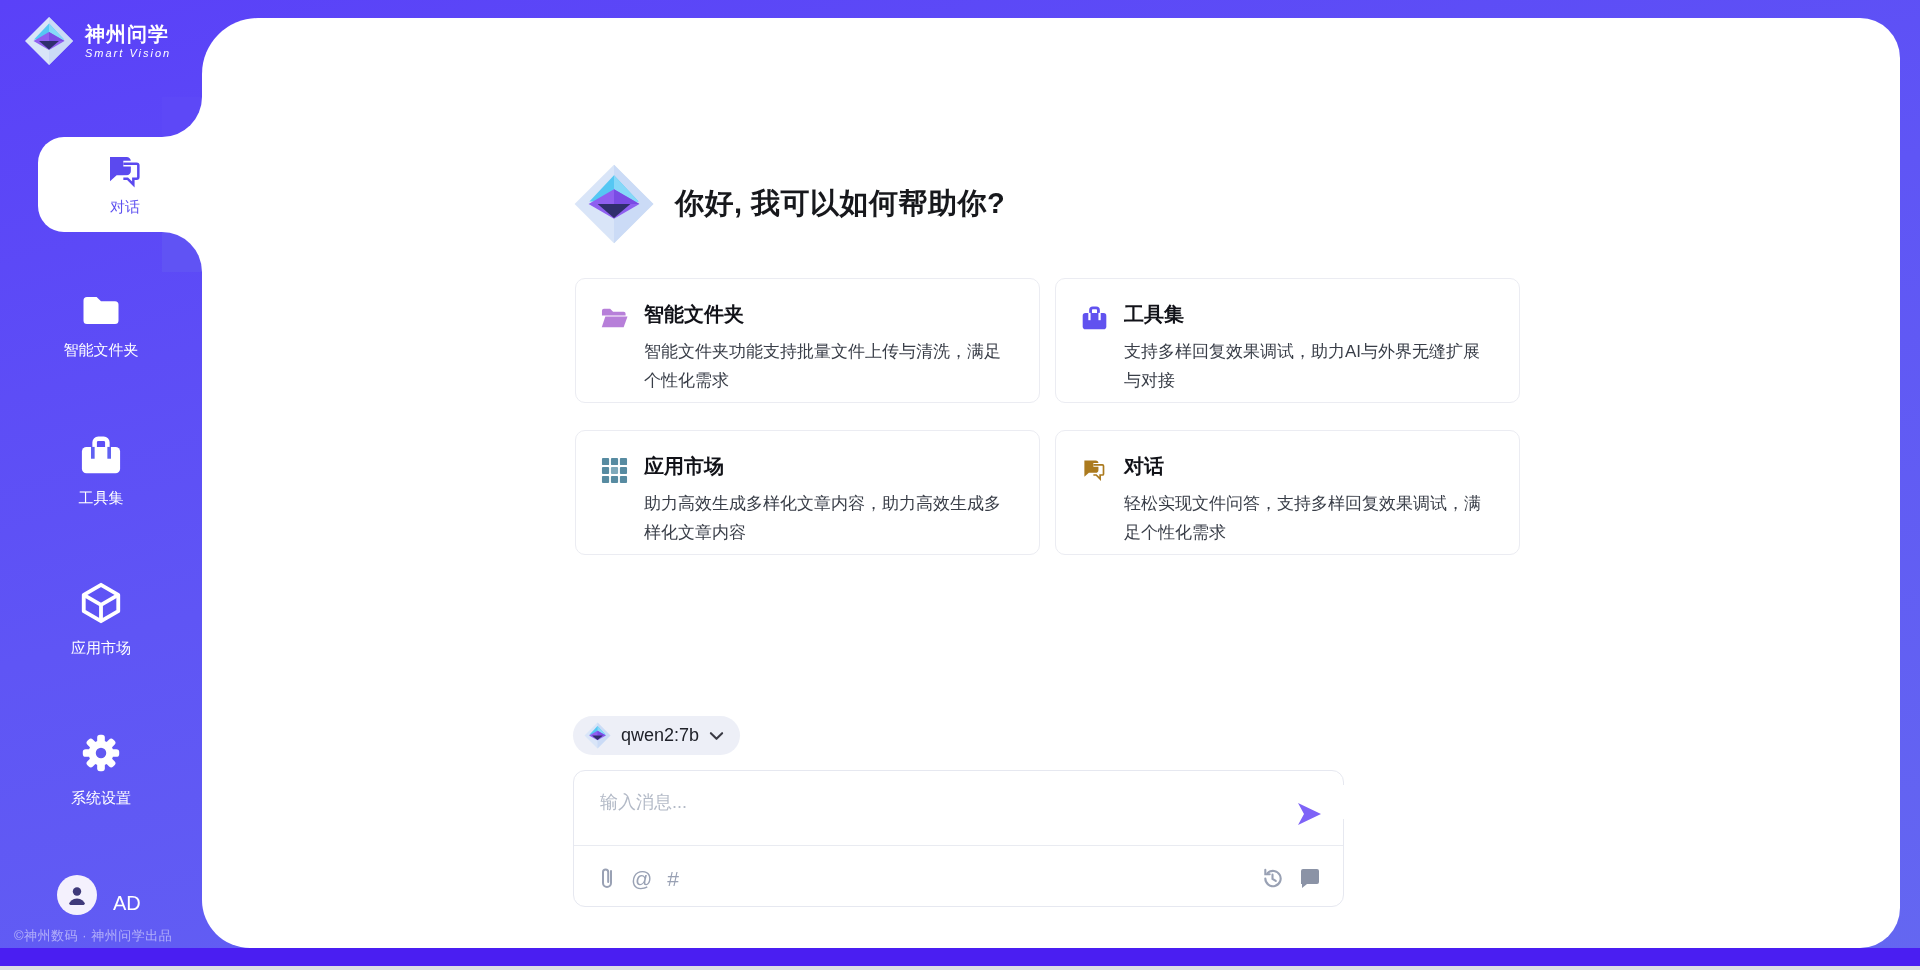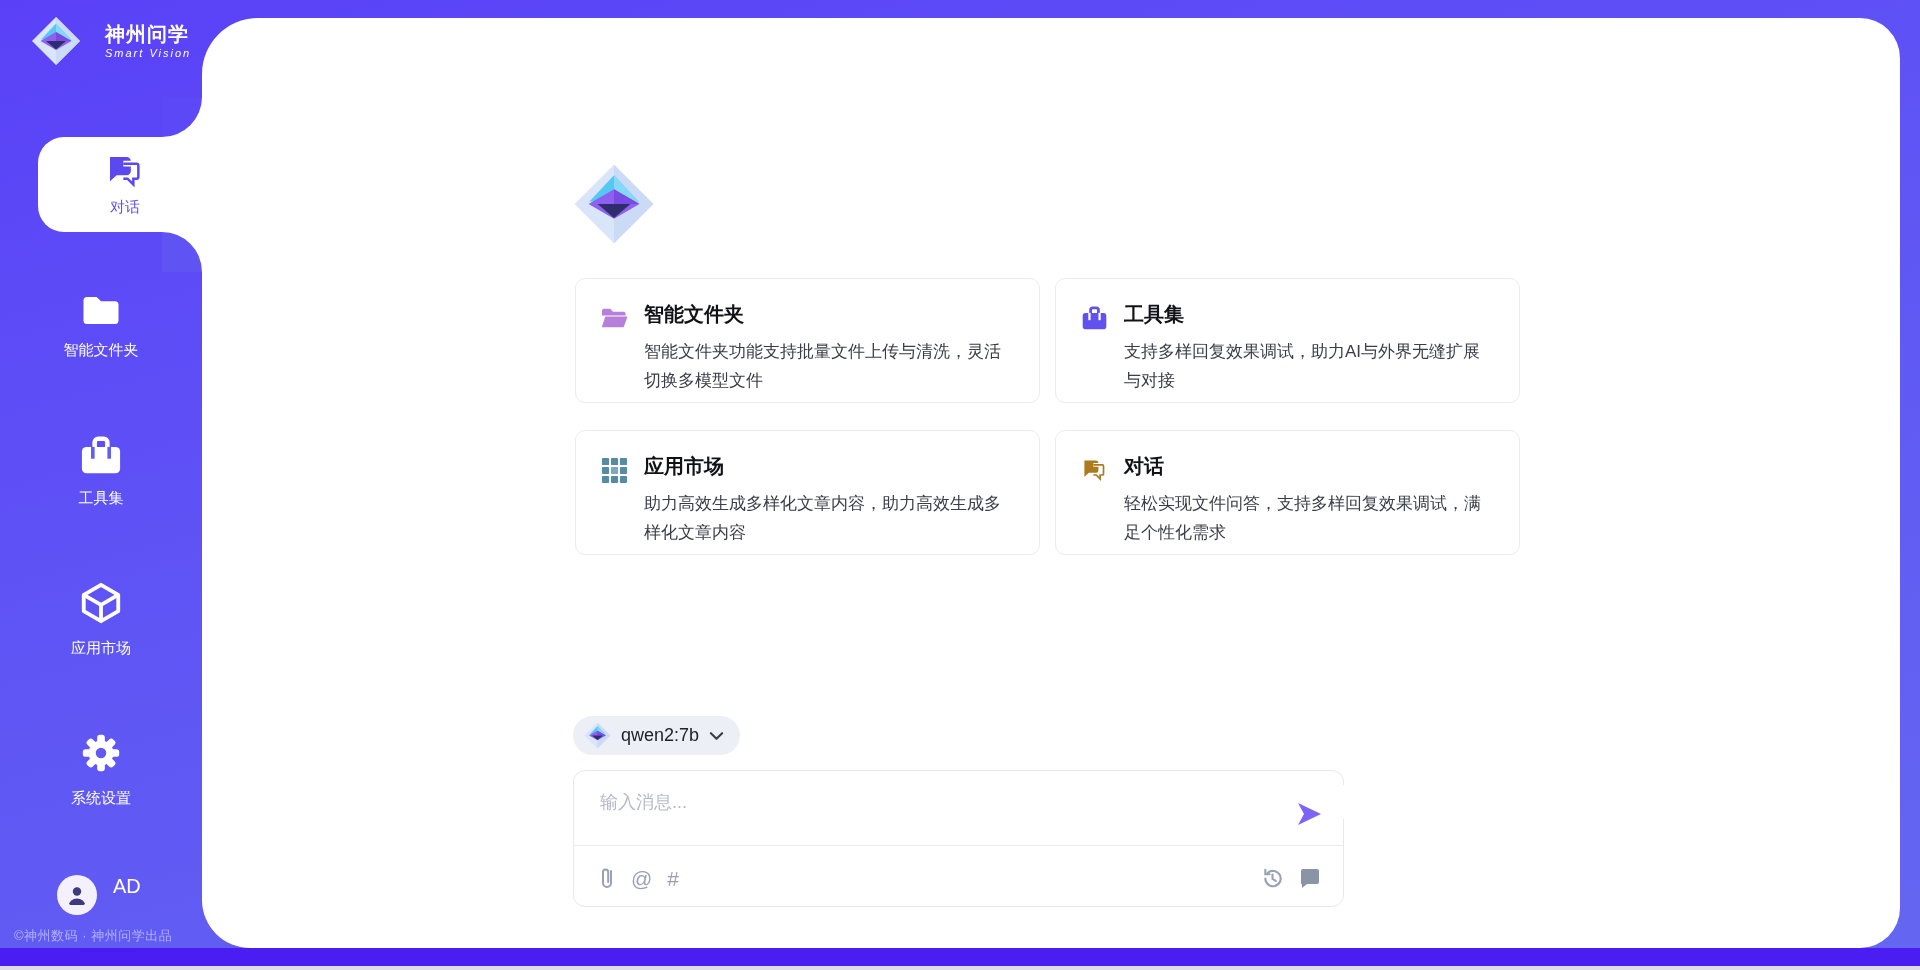--- a/index.html
+++ b/index.html
@@ -12,21 +12,21 @@
 
   
   .main-panel {
     position:absolute; left:202px; top:18px; width:1698px; height:930px;
     background:#ffffff; border-radius:56px 40px 40px 48px;
   }
 
   
   .sidebar { position:absolute; left:0; top:0; width:202px; height:970px; }
 
-  .brand { position:absolute; left:31px; top:16px; display:flex; align-items:center; gap:24px; }
+  .brand { position:absolute; left:24px; top:16px; display:flex; align-items:center; gap:11px; }
   .brand svg { width:50px; height:50px; }
   .brand-name { color:#fff; font-size:20px; font-weight:700; letter-spacing:1px; line-height:24px; }
   .brand-sub  { color:#fff; font-size:11px; letter-spacing:2px; line-height:14px;font-style:italic; }
 
   
   .active-tab {
     position:absolute; left:38px; top:137px; width:174px; height:95px;
     background:#fff; border-radius:26px 0 0 26px;
     display:flex; flex-direction:column; align-items:center; justify-content:center; gap:6px;
     cursor:pointer;
@@ -38,21 +38,21 @@
   .tab-curve.top .fill { background:#5d48f7; border-bottom-right-radius:40px; }
   .tab-curve.bottom .fill { background:#6053f4; border-top-right-radius:40px; }
   .active-tab .label { color:#5c4ff0; font-size:15px; }
 
   .nav-item {
     position:absolute; left:0; width:202px; text-align:center; cursor:pointer;
   }
   .nav-item .label { display:block; color:#fff; font-size:15px; margin-top:9px; }
   .nav-item svg { display:inline-block; }
 
-  .user-row { position:absolute; left:57px; top:875px; display:flex; align-items:flex-start; gap:16px; cursor:pointer; }
+  .user-row { position:absolute; left:57px; top:875px; display:flex; align-items:flex-end; gap:16px; cursor:pointer; }
   .avatar { width:40px; height:40px; border-radius:50%; background:#f4f1fd; display:flex; align-items:center; justify-content:center; }
   .user-name { color:#fff; font-size:20px; }
   .sidebar-footer { position:absolute; left:14px; top:927px; color:rgba(255,255,255,.5); font-size:13px; letter-spacing:.5px; }
 
   
   .bottom-bar  { position:absolute; left:0; top:948px; width:1920px; height:18px; background:#4a1ef2; }
   .bottom-line { position:absolute; left:0; top:966px; width:1920px; height:4px; background:#dcdde6; }
 
   
   .greeting { position:absolute; left:573px; top:163px; display:flex; align-items:center; gap:20px; }
@@ -201,31 +201,32 @@
   </div>
   <span class="user-name">AD</span>
 </div>
 
 <div class="sidebar-footer">©神州数码 · 神州问学出品</div>
 
 <div class="greeting">
   <svg viewBox="0 0 100 100">
       <use href="#g-diamond"></use>
     </svg>
+  <div class="greeting-text">你好, 我可以如何帮助你?</div>
 </div>
 
 <div class="cards">
 
   <div class="card">
     <svg class="card-icon" viewBox="0 0 28 26">
       <path d="M1 5 a2 2 0 0 1 2 -2 h6.5 l3 3 h11 a2 2 0 0 1 2 2 v2 H1 z" fill="#b77fd9"></path>
       <path d="M4.5 11 h23 l-4 11 H0.8 z" fill="#b77fd9"></path>
     </svg>
     <div class="card-title">智能文件夹</div>
-    <div class="card-desc">智能文件夹功能支持批量文件上传与清洗，灵活切换多模型文件</div>
+    <div class="card-desc">智能文件夹功能支持批量文件上传与清洗，满足个性化需求</div>
   </div>
 
   <div class="card">
     <svg class="card-icon" viewBox="0 0 48 44">
       <path d="M17 12 v-5 a4 4 0 0 1 4 -4 h6 a4 4 0 0 1 4 4 v5" fill="none" stroke="#6152ef" stroke-width="5"></path>
       <rect x="3" y="12" width="42" height="29" rx="5" fill="#6152ef"></rect>
       <rect x="13" y="12" width="4" height="13" fill="#fff"></rect>
       <rect x="31" y="12" width="4" height="13" fill="#fff"></rect>
     </svg>
     <div class="card-title">工具集</div>

